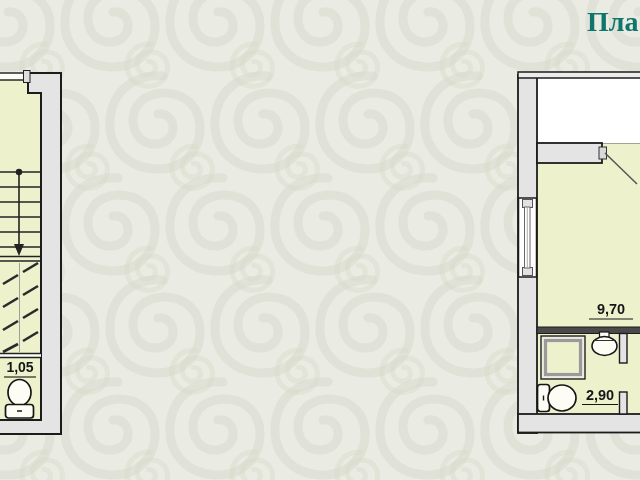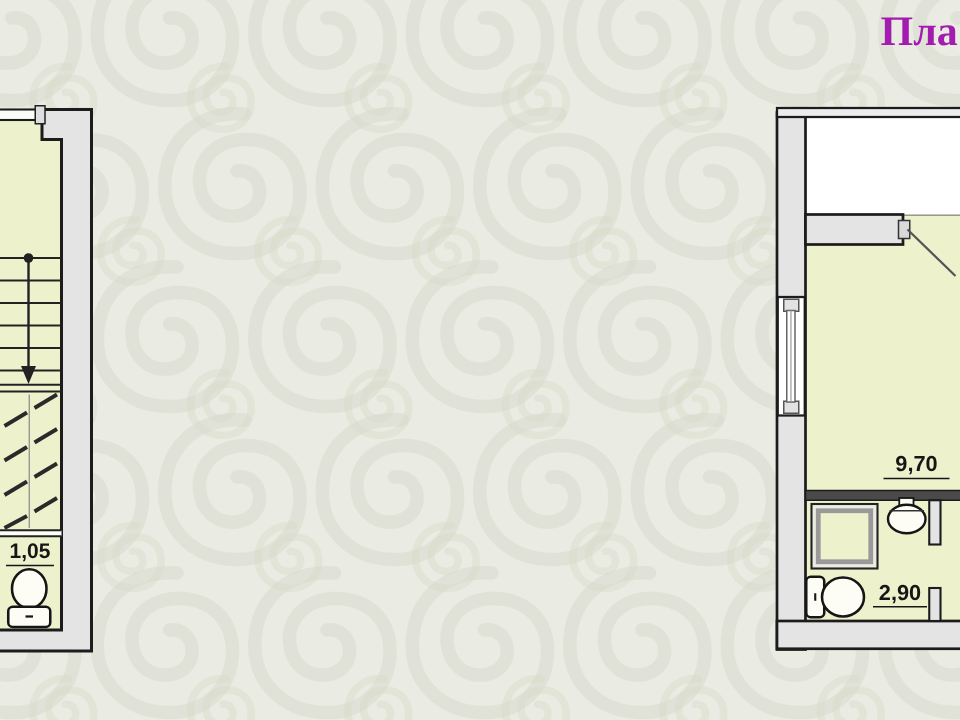--- a/index.html
+++ b/index.html
@@ -10,21 +10,21 @@
     overflow:hidden;
     font-family:"Liberation Sans", sans-serif;
   }
   #stage svg{position:absolute;left:0;top:0;}
   .page-title{
     position:absolute;
     left:587px;top:6px;
     font-family:"Liberation Serif", serif;
     font-weight:bold;
     font-size:28px;
-    color:#a21caf;
+    color:#0f766e;
     white-space:nowrap;
   }
   .lbl{
     font-family:"Liberation Sans", sans-serif;
     font-weight:bold;
     fill:#161616;
   }
 </style>
 </head>
 <body>

